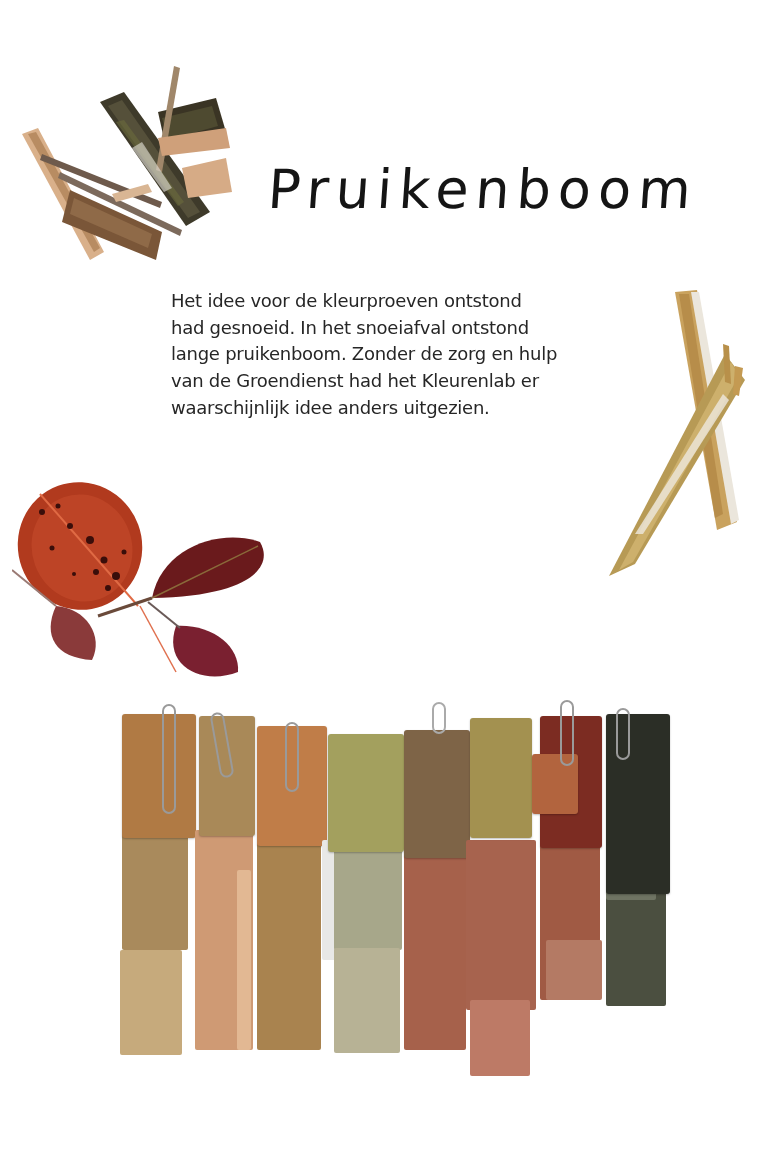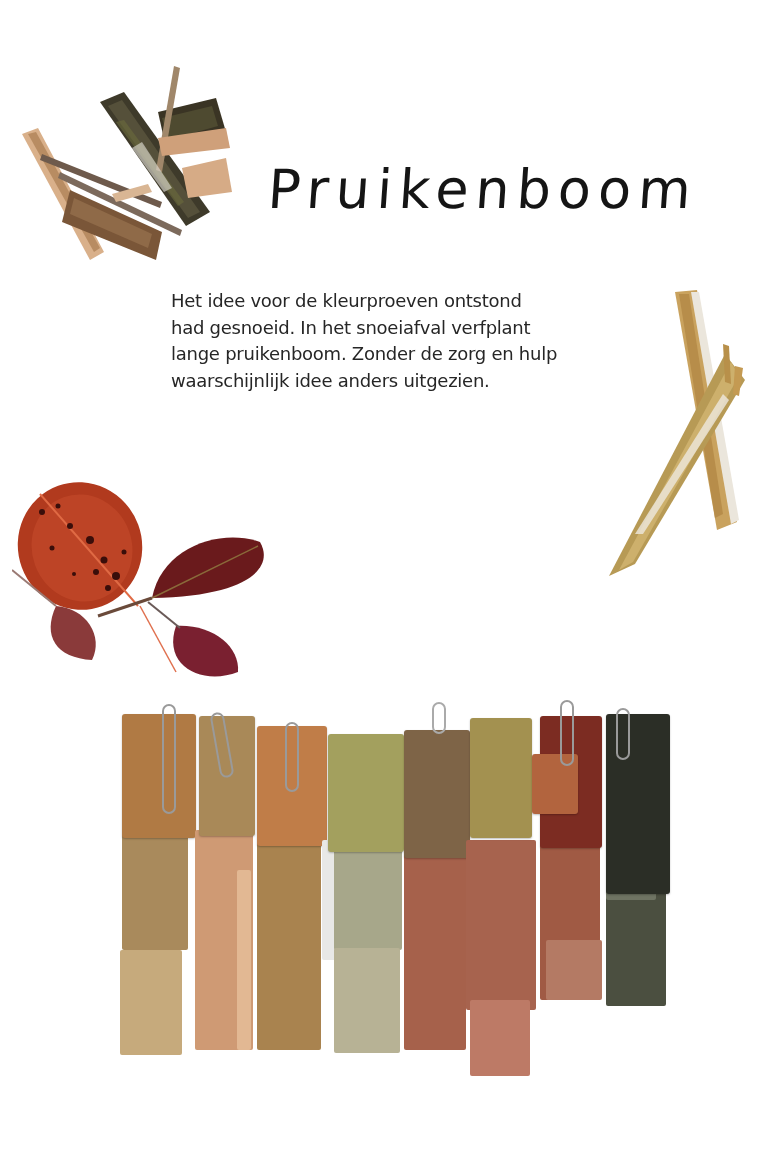--- a/index.html
+++ b/index.html
@@ -31,22 +31,23 @@
     border-bottom-left-radius: 8px; border-bottom-right-radius: 8px;
   }
 </style>
 </head>
 <body>
 
 <div class="page-title">Pruikenboom</div>
 
 <div class="intro-text">
   <span>Het idee voor de kleurproeven ontstond</span>
-  <span>had gesnoeid. In het snoeiafval verfplant</span>
+  <span>had gesnoeid. In het snoeiafval ontstond</span>
   <span>lange pruikenboom. Zonder de zorg en hulp</span>
+  <span>van de Groendienst had het Kleurenlab er</span>
   <span>waarschijnlijk idee anders uitgezien.</span>
 </div>
 
 <div class="illus" style="left:12px;top:62px;width:230px;height:210px;">
   <svg viewBox="0 0 230 210">
 
     <polygon points="10,72 26,66 92,190 78,198" fill="#d9b08a"></polygon>
     <polygon points="16,72 24,70 88,186 82,190" fill="#b88c62"></polygon>
 
     <polygon points="58,128 150,170 144,198 50,160" fill="#7a5638"></polygon>

